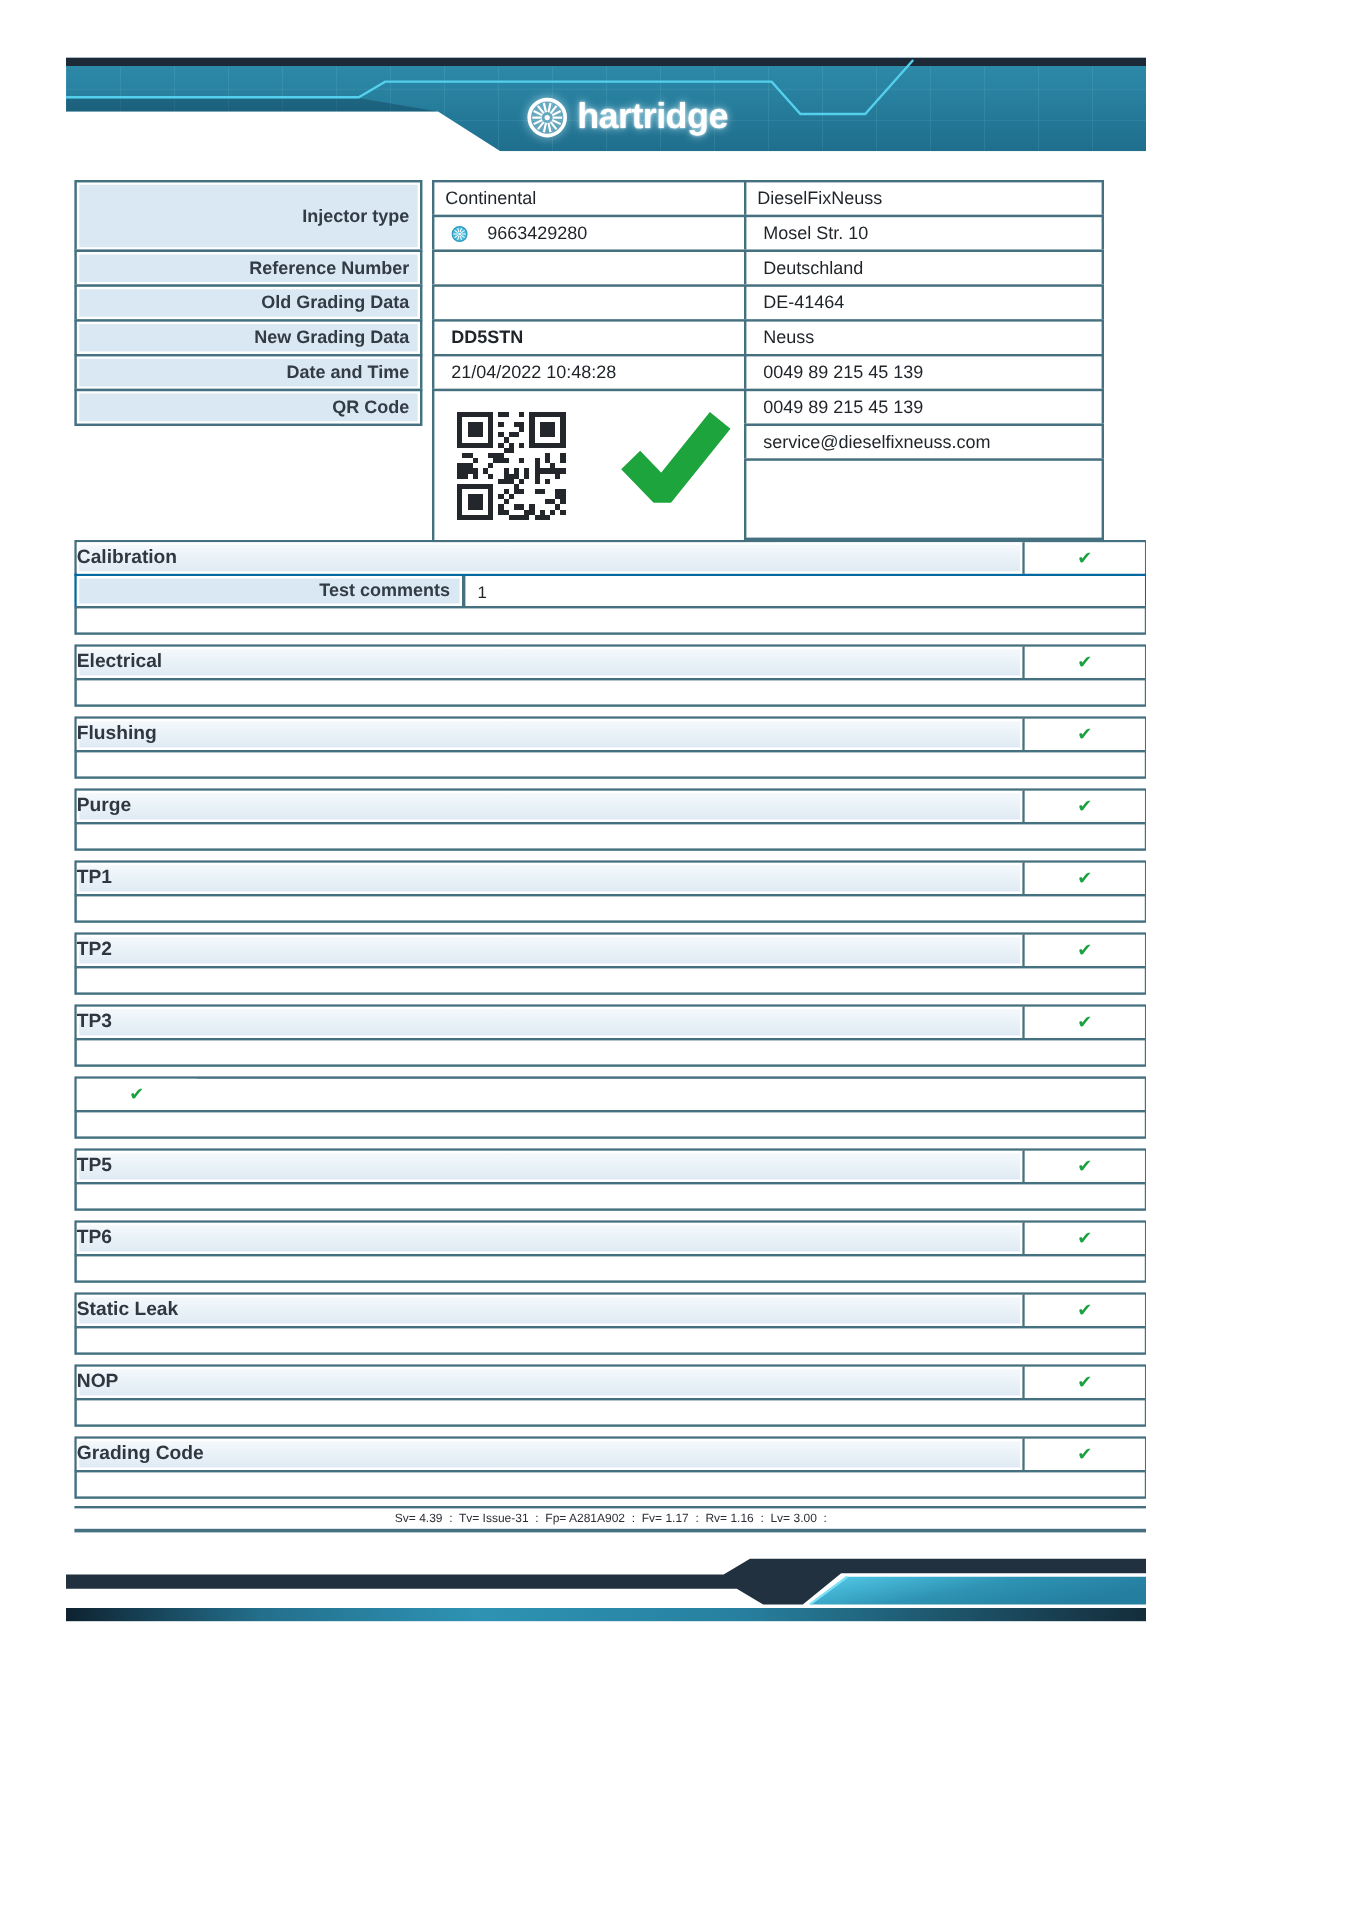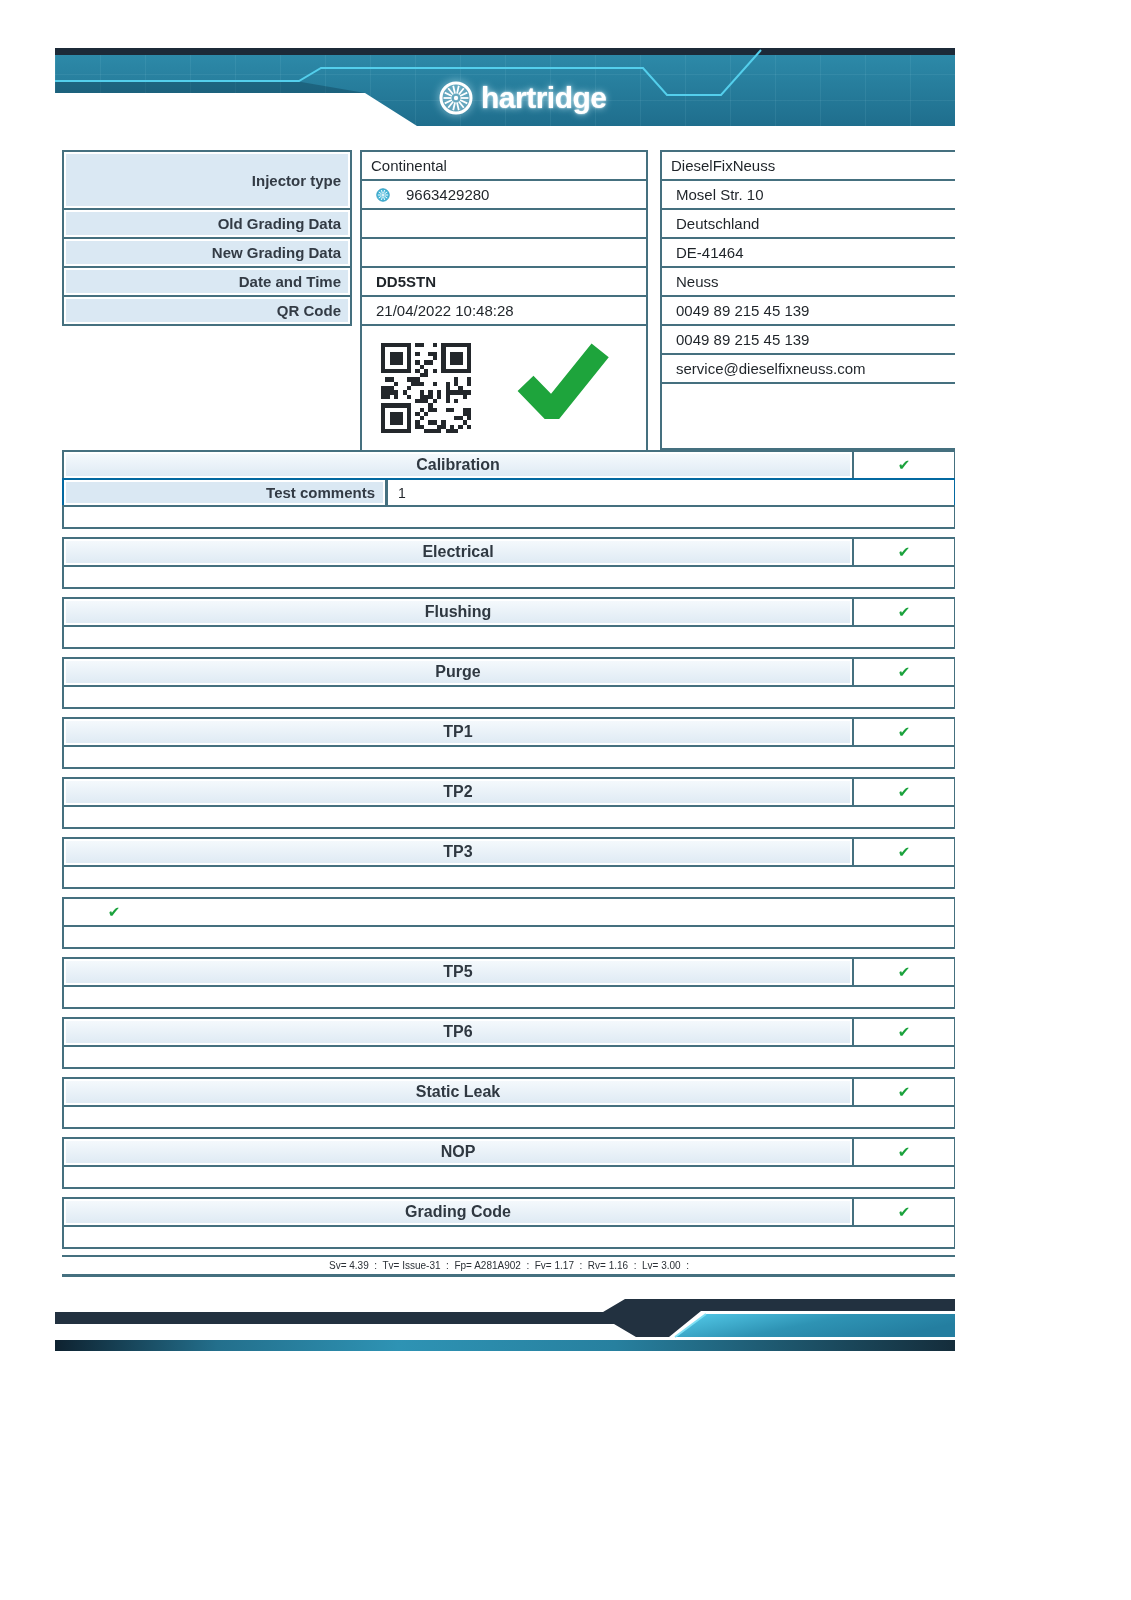--- a/index.html
+++ b/index.html
@@ -16,21 +16,21 @@
   .logo-text {
     color:#ffffff; font-size:30px; font-weight:bold; letter-spacing:-0.5px;
     text-shadow:0 0 7px rgba(210,245,255,.85), 0 0 2px rgba(255,255,255,.9);
   }
   .wheel-icon { filter:drop-shadow(0 0 4px rgba(210,245,255,.8)); }
 
   
   .col { position:absolute; top:150px; }
   .labels-col { left:62px;  width:290px; }
   .mid-col    { left:360px; width:288px; }
-  .right-col  { left:660px; width:300px; }
+  .right-col  { left:620px; width:300px; }
   .cell {
     box-sizing:border-box; height:31px; border:2px solid #45707f; background:#ffffff;
     display:flex; align-items:center; padding:0 9px; font-size:15px; color:#1f2429;
   }
   .cell + .cell { margin-top:-2px;padding-left:14px; }
   .lbl {
     background:#dae8f3; justify-content:flex-end; font-weight:bold; color:#333b45;
     box-shadow:inset 0 0 0 2px #ffffff; text-align:right;
   }
   .h2 { height:60px; }
@@ -41,21 +41,21 @@
   .qr-svg { width:100px; height:112px; }
   .big-check { width:96px; height:78px; margin-top:8px; }
   .big-check path { stroke:#1ea43c; stroke-width:26; fill:none; stroke-linecap:butt; stroke-linejoin:miter; }
 
   
   .results { position:absolute; left:62px; top:450px; width:894px; }
   .section-block { margin-bottom:8px; }
   .section-header { display:flex; height:30px; box-sizing:border-box; border:2px solid #45707f; }
   .sec-main {
     flex:1; background:linear-gradient(#f6fafd,#dde9f3); border-right:2px solid #45707f;
-    display:flex; align-items:center; justify-content:center;
+    display:flex; align-items:center; 
     font-weight:bold; font-size:16px; color:#2f3841; box-shadow:inset 0 0 0 2px #ffffff;
   }
   .sec-check {
     width:100px; background:#ffffff; display:flex; align-items:center; justify-content:center;
     color:#1ba23c; font-size:15px; font-weight:bold;
   }
   .empty-row {
     height:24px; margin-top:-2px; box-sizing:border-box;
     border:2px solid #45707f; background:#ffffff;
   }
@@ -113,20 +113,21 @@
         <line x1="16.998655797196584" y1="13.612824395181793" x2="15.218488325546067" y2="5.813401097727205" stroke="#ffffff" stroke-width="1.8"></line>
         <line x1="19.001344202803413" y1="13.612824395181793" x2="20.781511674453927" y2="5.813401097727205" stroke="#ffffff" stroke-width="1.8"></line>
         <line x1="20.8057041083643" y1="14.481758328893864" x2="25.793622523234166" y2="8.227106469149627" stroke="#ffffff" stroke-width="1.8"></line>
         <line x1="22.054359905560887" y1="16.047523173970987" x2="29.26211084878024" y2="12.57645326103052" stroke="#ffffff" stroke-width="1.8"></line>
       </svg>
     <span class="logo-text">hartridge</span>
   </div>
 
   <div class="col labels-col">
     <div class="cell lbl h2">Injector type</div>
+    <div class="cell lbl">Reference Number</div>
     <div class="cell lbl">Old Grading Data</div>
     <div class="cell lbl">New Grading Data</div>
     <div class="cell lbl">Date and Time</div>
     <div class="cell lbl">QR Code</div>
   </div>
 
   <div class="col mid-col">
     <div class="cell">Continental</div>
     <div class="cell serial-cell">
       <svg id="dot-icon" width="14" height="14" viewBox="0 0 14 14">

